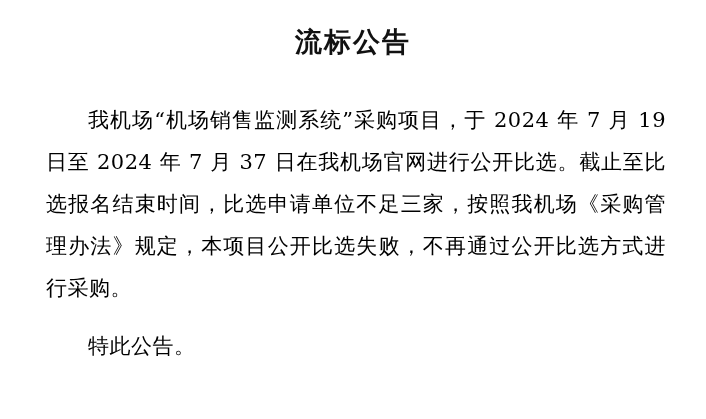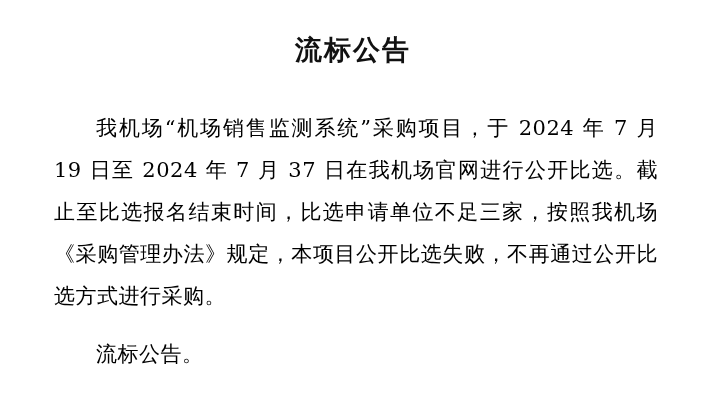--- a/index.html
+++ b/index.html
@@ -11,21 +11,21 @@
     height: 419px;
     background: #ffffff;
     font-family: "DejaVu Serif", "Liberation Serif", serif;
     color: #000000;
     overflow: hidden;
   }
   .page {
     width: 706px;
     height: 294px;
     box-sizing: border-box;
-    padding: 8px;
+    padding: 0;
     position: relative;
   }
   .doc-title {
     text-align: center;
     font-size: 27px;
     font-weight: bold;
     letter-spacing: 2px;
     margin: 0;
     padding-top: 24px;
     line-height: 1.3;
@@ -53,16 +53,16 @@
 </style>
 </head>
 <body>
 
 <div class="page">
 
   <h1 class="doc-title">流标公告</h1>
 
   <div class="body-block">
     <p class="para">我机场“机场销售监测系统”采购项目，于 2024 年 7 月 19 日至 2024 年 7 月 37 日在我机场官网进行公开比选。截止至比选报名结束时间，比选申请单位不足三家，按照我机场《采购管理办法》规定，本项目公开比选失败，不再通过公开比选方式进行采购。</p>
-    <p class="para">流标公告。</p>
+    <p class="para">特此公告。</p>
   </div>
 
 </div>
 
 </body></html>

